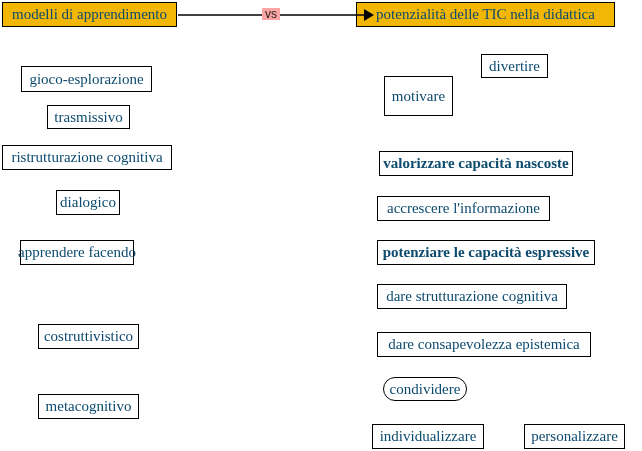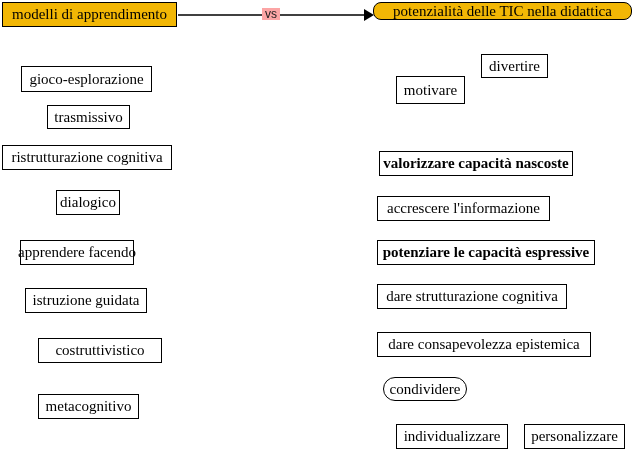--- a/index.html
+++ b/index.html
@@ -30,21 +30,21 @@
     box-sizing: border-box;
     border: 1px solid #000000;
     background: #ffffff;
     font-size: 15px;
     line-height: 1;
     white-space: nowrap;
     display: flex;
     align-items: center;
     justify-content: center;
     padding: 7px 5px;
-    color: #000000;
+    color: #0c4a6e;
   }
 
   
   .node.header {
     background: #f2b705;
     border: 1px solid #000000;
     font-size: 15px;
   }
 
   
@@ -69,39 +69,38 @@
     background: #fca5a5;
     padding: 0 3px;
     white-space: nowrap;
   }
 </style>
 </head>
 <body>
 
 <div id="diagram-canvas">
     <div class="node header" style="left: 2px; top: 2px; width: 175px; height: 25px;">modelli di apprendimento</div>
-    <div class="node header" style="left: 373px; top: 2px; width: 259px; height: 18px; border-radius: 8px;">potenzialità delle TIC nella didattica</div>
+    <div class="node header" style="left: 356px; top: 2px; width: 259px; height: 25px;">potenzialità delle TIC nella didattica</div>
     <div class="connector">
       <svg width="196" height="22" viewBox="0 0 196 22" xmlns="http://www.w3.org/2000/svg">
         <line x1="0" y1="11" x2="186" y2="11" stroke="#000000" stroke-width="1.4"></line>
         <polygon points="186,5 196,11 186,17" fill="#000000"></polygon>
       </svg>
     </div>
     <div class="vs-label">vs</div>
     <div class="node" style="left: 21px; top: 66px; width: 131px; height: 26px;">gioco-esplorazione</div>
     <div class="node" style="left: 47px; top: 105px; width: 83px; height: 24px;">trasmissivo</div>
     <div class="node" style="left: 2px; top: 145px; width: 170px; height: 25px;">ristrutturazione cognitiva</div>
     <div class="node" style="left: 56px; top: 190px; width: 64px; height: 25px;">dialogico</div>
     <div class="node" style="left: 20px; top: 240px; width: 114px; height: 25px; font-family: Liberation Serif, serif;">apprendere facendo</div>
-    <div class="node" style="left: 25px; top: 288px; width: 122px; height: 25px;">istruzione guidata</div>
-    <div class="node" style="left: 38px; top: 338px; width: 124px; height: 25px;">costruttivistico</div>
+    <div class="node" style="left: 38px; top: 324px; width: 101px; height: 25px;">costruttivistico</div>
     <div class="node" style="left: 38px; top: 394px; width: 101px; height: 25px;">metacognitivo</div>
     <div class="node" style="left: 481px; top: 54px; width: 67px; height: 24px;">divertire</div>
-    <div class="node" style="left: 396px; top: 76px; width: 69px; height: 28px;">motivare</div>
+    <div class="node" style="left: 384px; top: 76px; width: 69px; height: 40px;">motivare</div>
     <div class="node" style="left: 379px; top: 151px; width: 194px; height: 25px; font-weight: bold;">valorizzare capacità nascoste</div>
     <div class="node" style="left: 377px; top: 196px; width: 173px; height: 25px;">accrescere l'informazione</div>
     <div class="node" style="left: 377px; top: 240px; width: 218px; height: 25px; font-weight: bold;">potenziare le capacità espressive</div>
     <div class="node" style="left: 377px; top: 284px; width: 190px; height: 25px;">dare strutturazione cognitiva</div>
     <div class="node" style="left: 377px; top: 332px; width: 214px; height: 25px;">dare consapevolezza epistemica</div>
     <div class="node" style="left: 383px; top: 377px; width: 84px; height: 24px; border-radius: 12px;">condividere</div>
-    <div class="node" style="left: 396px; top: 424px; width: 112px; height: 25px; text-align: right;">individualizzare</div>
+    <div class="node" style="left: 372px; top: 424px; width: 112px; height: 25px; text-align: right;">individualizzare</div>
     <div class="node" style="left: 524px; top: 424px; width: 101px; height: 25px;">personalizzare</div>
   </div>
 
 </body></html>

